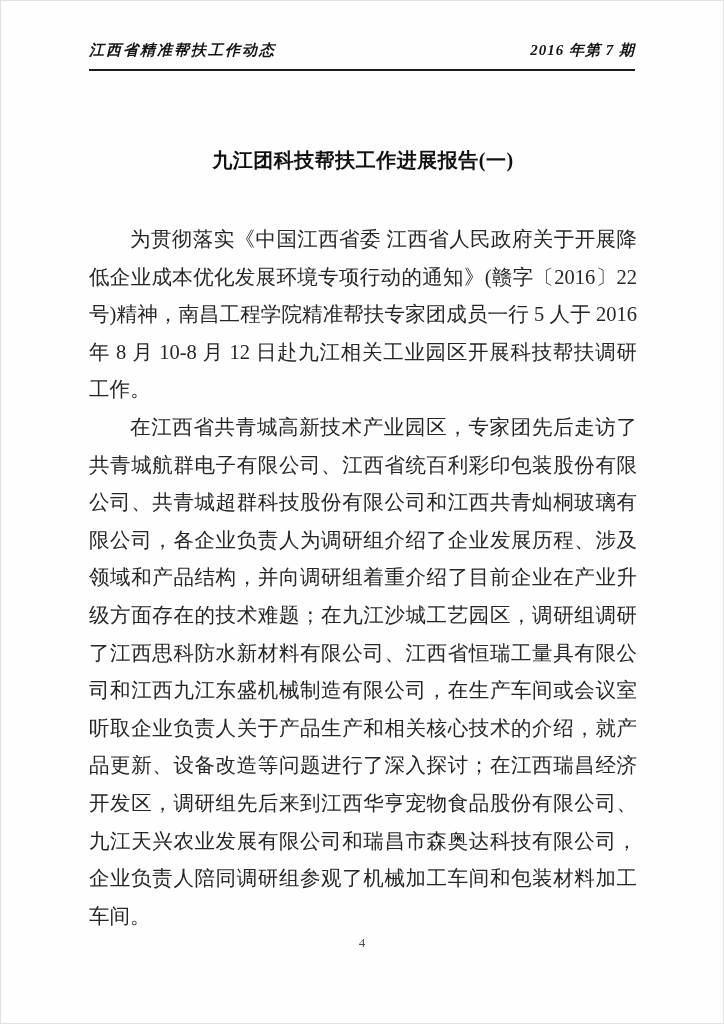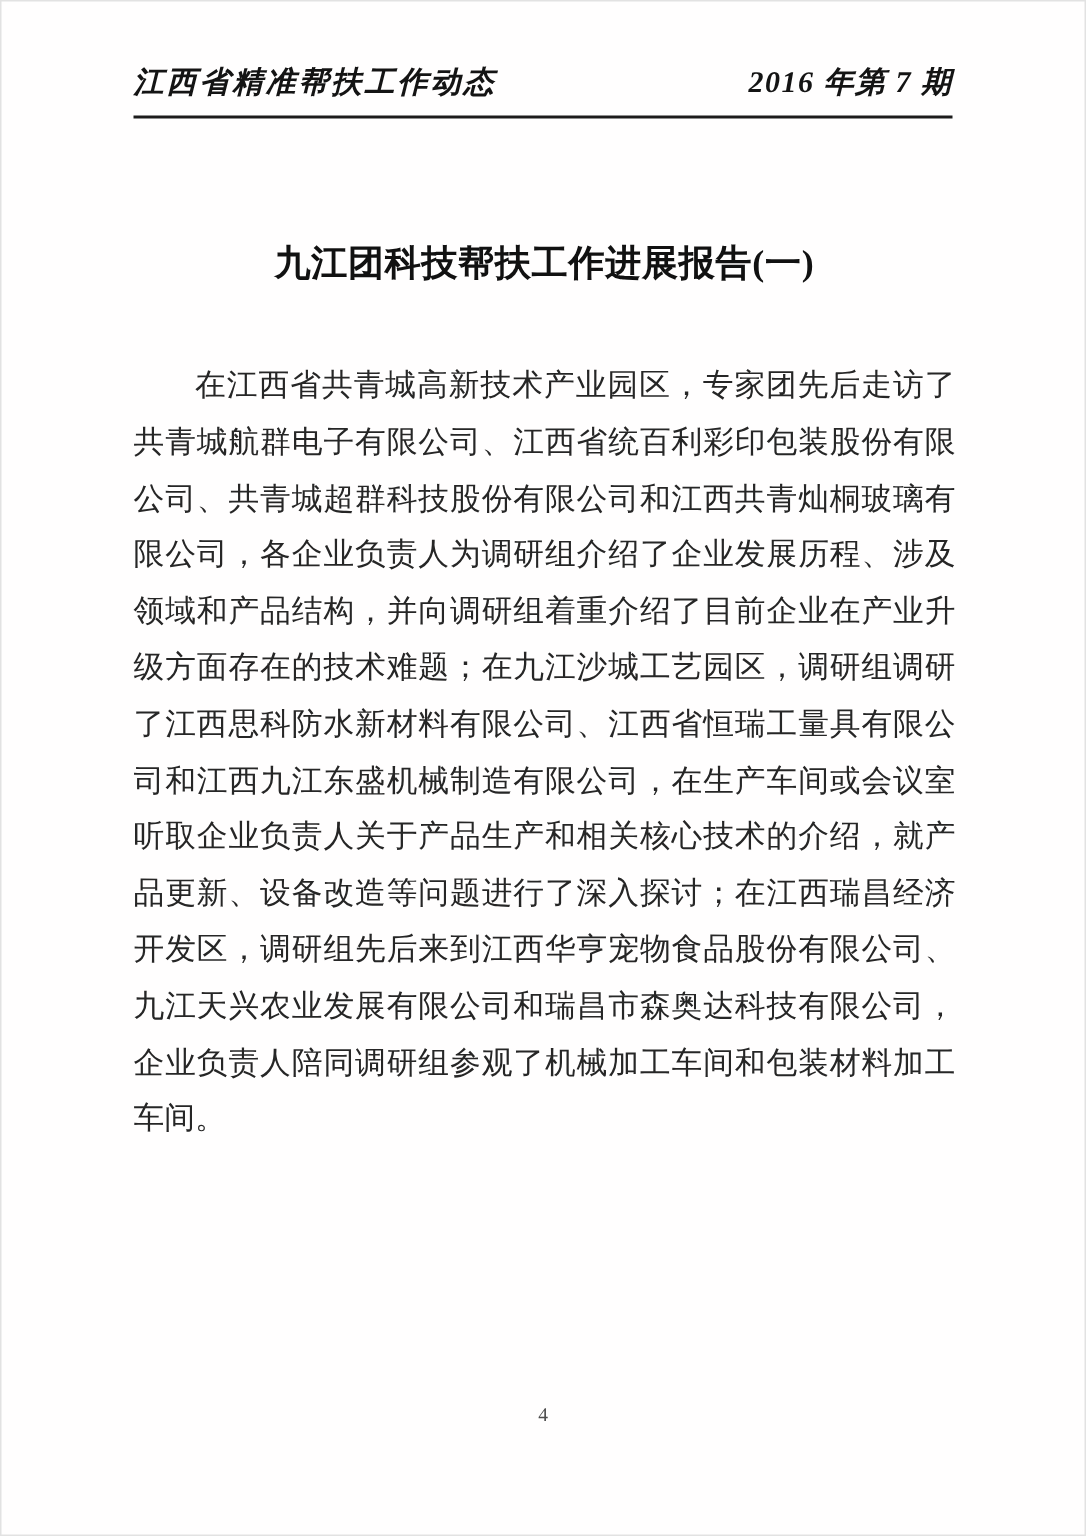--- a/index.html
+++ b/index.html
@@ -22,40 +22,40 @@
   .page-header {
     position: absolute;
     left: 88px;
     right: 88px;
     top: 40px;
     display: flex;
     justify-content: space-between;
     align-items: flex-end;
     padding-bottom: 9px;
     border-bottom: 2px solid #1c1c1c;
-    font-size: 20px;
+    font-size: 15px;
     font-weight: bold;
     font-style: italic;
     color: #141414;
     letter-spacing: 2px;
   }
   .page-header .issue {
     letter-spacing: 1px;
   }
   
   .content {
     position: absolute;
     left: 88px;
     top: 146px;
     width: 548px;
   }
   .doc-title {
-    margin: 13px;
+    margin: 0;
     text-align: center;
-    font-size: 24px;
+    font-size: 20px;
     line-height: 1.35;
     font-weight: bold;
     color: #111111;
     letter-spacing: 0.5px;
     white-space: nowrap;
   }
   .doc-body {
     margin-top: 47px;
     font-size: 20.5px;
     line-height: 37.6px;
@@ -85,20 +85,21 @@
 
   <div class="page-header">
     <span class="pub-title">江西省精准帮扶工作动态</span>
     <span class="issue">2016 年第 7 期</span>
   </div>
 
   <div class="content">
     <h1 class="doc-title">九江团科技帮扶工作进展报告(一)</h1>
 
     <div class="doc-body">
+      <p>为贯彻落实《中国江西省委 江西省人民政府关于开展降低企业成本优化发展环境专项行动的通知》(赣字〔2016〕22 号)精神，南昌工程学院精准帮扶专家团成员一行 5 人于 2016 年 8 月 10-8 月 12 日赴九江相关工业园区开展科技帮扶调研工作。</p>
       <p>在江西省共青城高新技术产业园区，专家团先后走访了共青城航群电子有限公司、江西省统百利彩印包装股份有限公司、共青城超群科技股份有限公司和江西共青灿桐玻璃有限公司，各企业负责人为调研组介绍了企业发展历程、涉及领域和产品结构，并向调研组着重介绍了目前企业在产业升级方面存在的技术难题；在九江沙城工艺园区，调研组调研了江西思科防水新材料有限公司、江西省恒瑞工量具有限公司和江西九江东盛机械制造有限公司，在生产车间或会议室听取企业负责人关于产品生产和相关核心技术的介绍，就产品更新、设备改造等问题进行了深入探讨；在江西瑞昌经济开发区，调研组先后来到江西华亨宠物食品股份有限公司、九江天兴农业发展有限公司和瑞昌市森奥达科技有限公司，企业负责人陪同调研组参观了机械加工车间和包装材料加工车间。</p>
     </div>
   </div>
 
   <div class="page-footer">
     <span>4</span>
   </div>
 
 </div>
 

